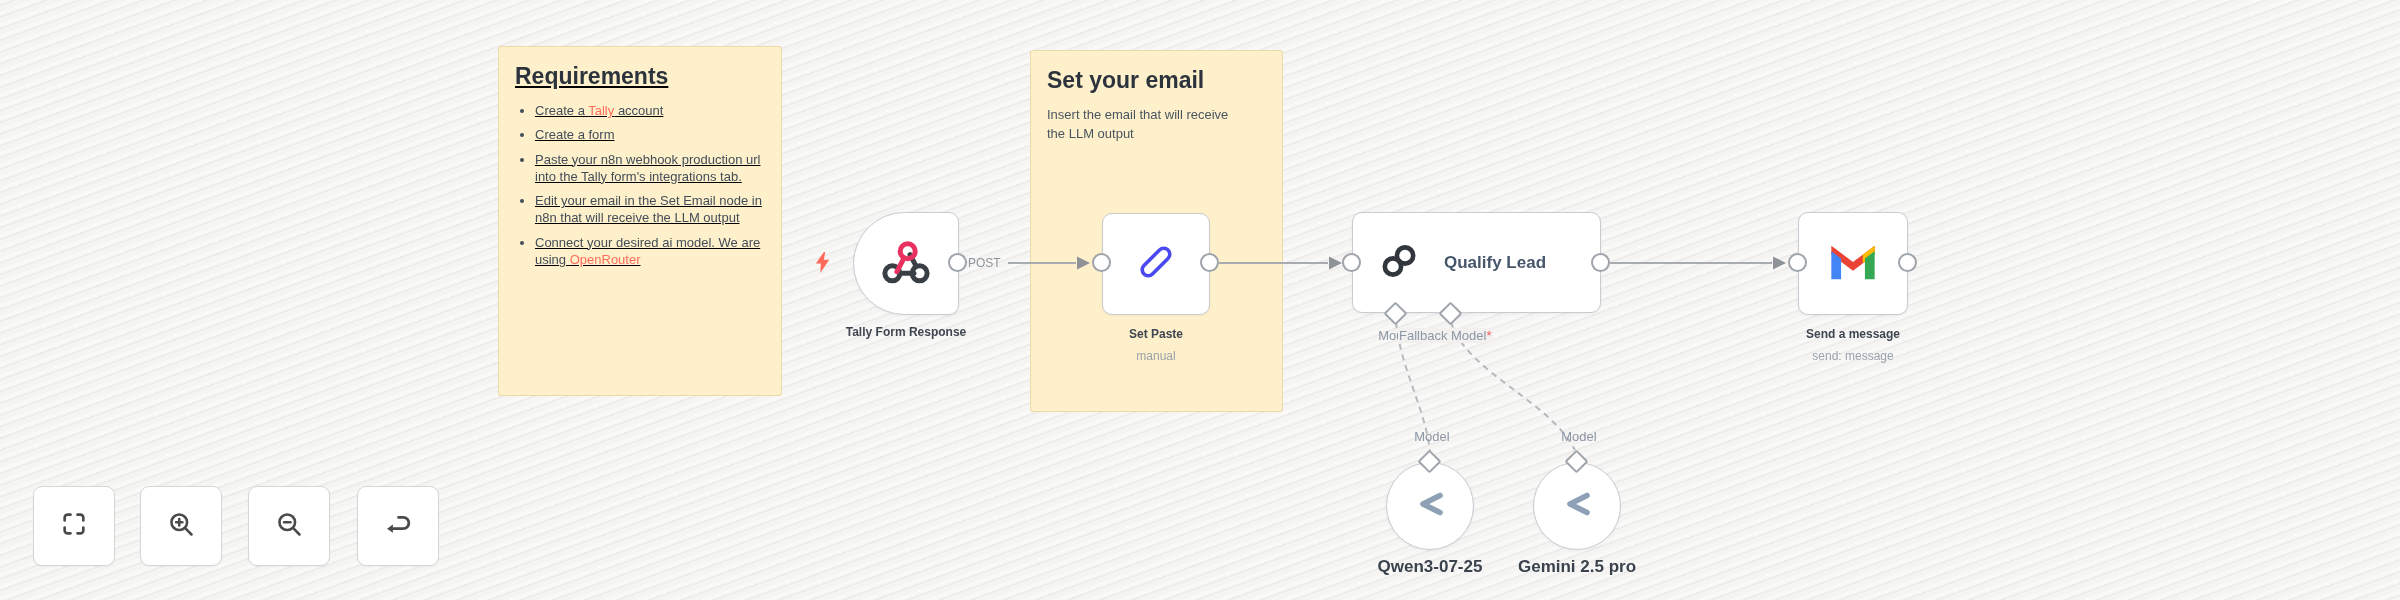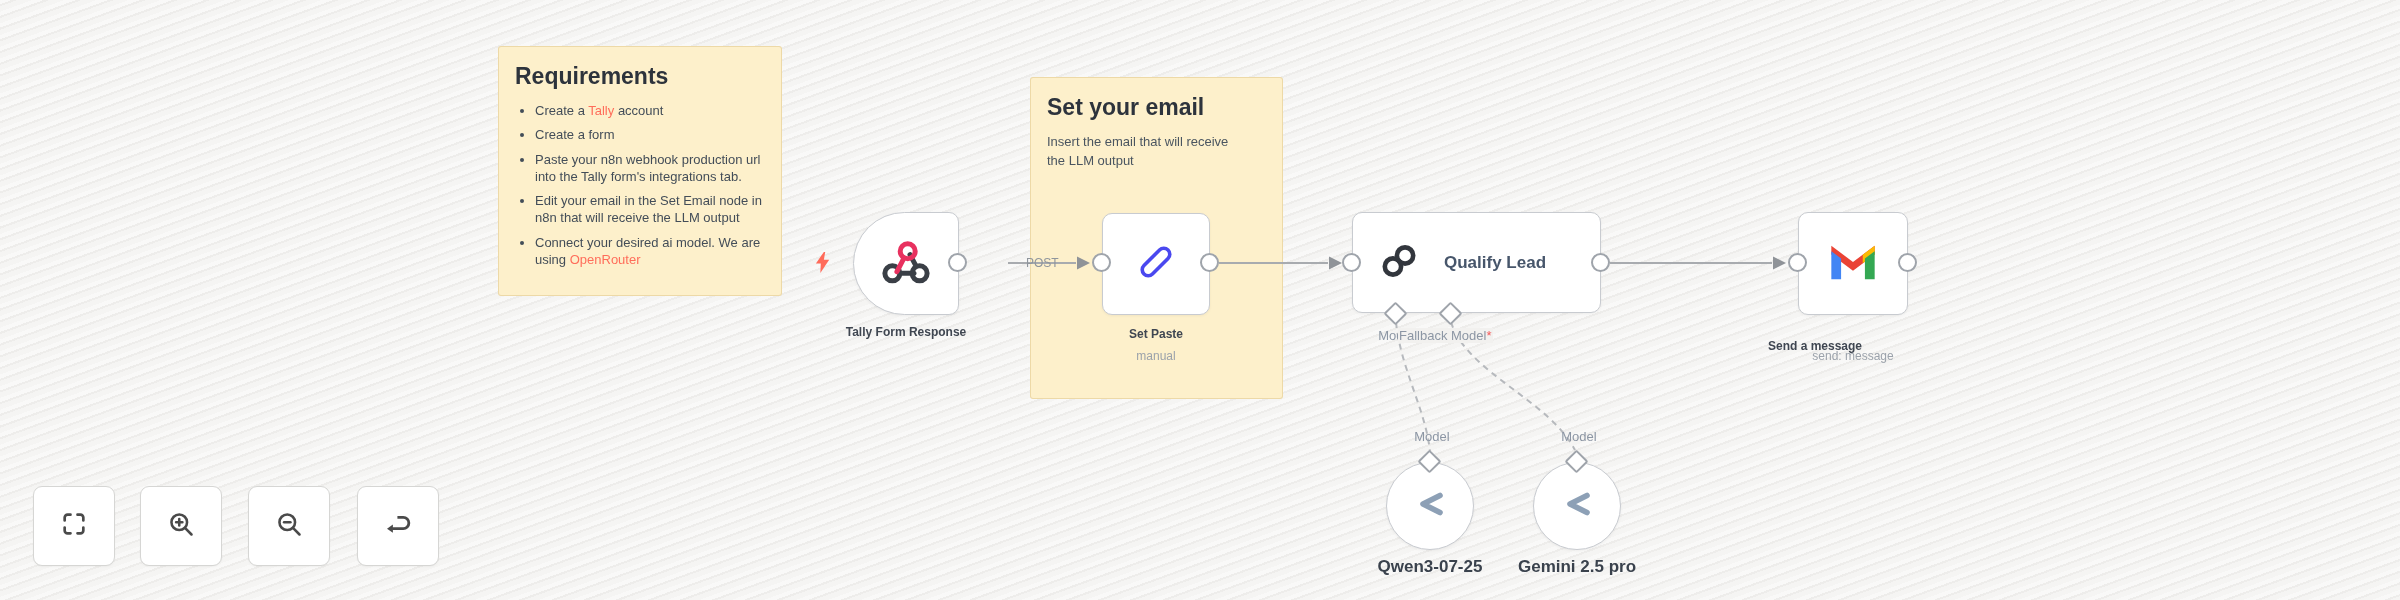--- a/index.html
+++ b/index.html
@@ -73,32 +73,32 @@
     display:flex;align-items:center;justify-content:center;cursor:pointer;
     box-shadow:0 1px 2px rgba(0,0,0,0.04);
   }
   .tbtn svg{stroke:#4a4a4a;}
 </style>
 </head>
 <body>
 
 <div id="canvas">
 
-  <div class="sticky abs" style="left:498px;top:46px;width:284px;height:250px;">
+  <div class="sticky abs" style="left:498px;top:46px;width:284px;height:350px;text-decoration:underline;">
     <h2>Requirements</h2>
     <ul>
         <li><span>Create a </span><span class="note-link">Tally</span><span> account</span></li>
         <li><span>Create a form</span></li>
         <li><span>Paste your n8n webhook production url into the Tally form's integrations tab.</span></li>
         <li><span>Edit your email in the Set Email node in n8n that will receive the LLM output</span></li>
         <li><span>Connect your desired ai model. We are using </span><span class="note-link">OpenRouter</span></li>
       </ul>
   </div>
 
-  <div class="sticky abs" style="left:1030px;top:77px;width:253px;height:322px;">
+  <div class="sticky abs" style="left:1030px;top:50px;width:253px;height:362px;">
     <h2>Set your email</h2>
     <div class="body">Insert the email that will receive the LLM output</div>
   </div>
 
   <svg class="abs" style="left:0;top:0;" width="2400" height="600">
     <g stroke="#a8abaf" stroke-width="2" fill="none">
       <path d="M1008,263 H1076"></path>
       <path d="M1219,263 H1328"></path>
       <path d="M1610,263 H1772"></path>
     </g>
@@ -129,21 +129,21 @@
           <path d="M31,23.8 L25.5,13.5"></path>
         </g>
         <g stroke="#e8315f" stroke-width="4.4">
           <circle cx="23.5" cy="10.5" r="6.6"></circle>
           <path d="M20.2,16.5 L14,28.5"></path>
         </g>
       </svg>
     </span>
   </div>
   <div class="port abs" style="left:948px;top:253px;"></div>
-  <span class="edge-label abs" style="left:1026px;top:256px;">POST</span>
+  <span class="edge-label abs" style="left:968px;top:256px;">POST</span>
   <span class="node-title abs" style="left:906px;top:325px;">Tally Form Response</span>
 
   <div class="node square abs" style="left:1102px;top:213px;width:108px;height:102px;">
     <span>
       <svg viewBox="0 0 48 48" width="48" height="48">
         <rect x="18" y="7" width="12" height="34" rx="6" fill="none" stroke="#4a48ef" stroke-width="3.6" transform="rotate(45 24 24)"></rect>
       </svg>
     </span>
   </div>
   <div class="port abs" style="left:1092px;top:253px;"></div>
@@ -172,21 +172,21 @@
       <svg viewBox="0 0 48 36" width="52" height="40">
         <path fill="#ea4335" d="M4,3 L24,18 L44,3 L44,11 L24,26 L4,11 Z"></path>
         <path fill="#fbbc04" d="M33,11.25 L44,3 L44,11 L33,19.25 Z"></path>
         <path fill="#4285f4" d="M4,34 V8 L13,14.75 V34 Z"></path>
         <path fill="#34a853" d="M44,34 V8 L35,14.75 V34 Z"></path>
       </svg>
     </span>
   </div>
   <div class="port abs" style="left:1788px;top:253px;"></div>
   <div class="port abs" style="left:1898px;top:253px;"></div>
-  <span class="node-title abs" style="left:1815px;top:327px;margin-top:12px;">Send a message</span>
+  <span class="node-title abs" style="left:1853px;top:327px;">Send a message</span>
   <span class="node-sub abs" style="left:1853px;top:349px;">send: message</span>
 
   <span class="port-label center abs" style="left:1432px;top:429px;">Model</span>
   <div class="model-circle abs" style="left:1386px;top:462px;">
     <span>
       <svg viewBox="0 0 34 34" width="34" height="34" fill="none" stroke="#8da0b6" stroke-width="5.6" stroke-linecap="round" stroke-linejoin="round">
           <path d="M27,8.5 L10,17 L27,25.5"></path>
         </svg>
     </span>
   </div>

